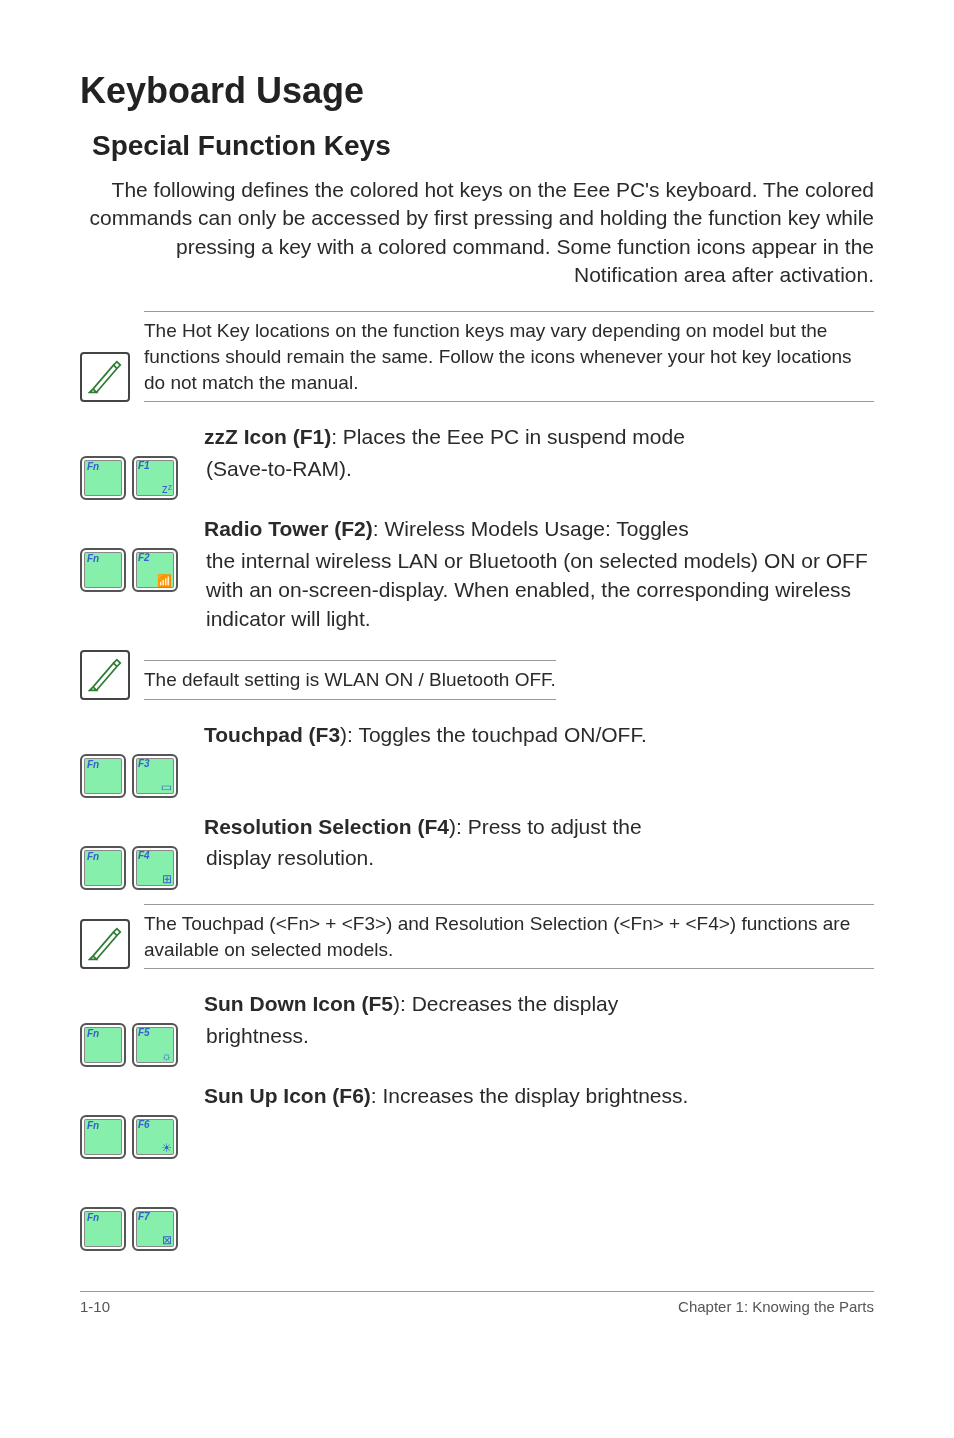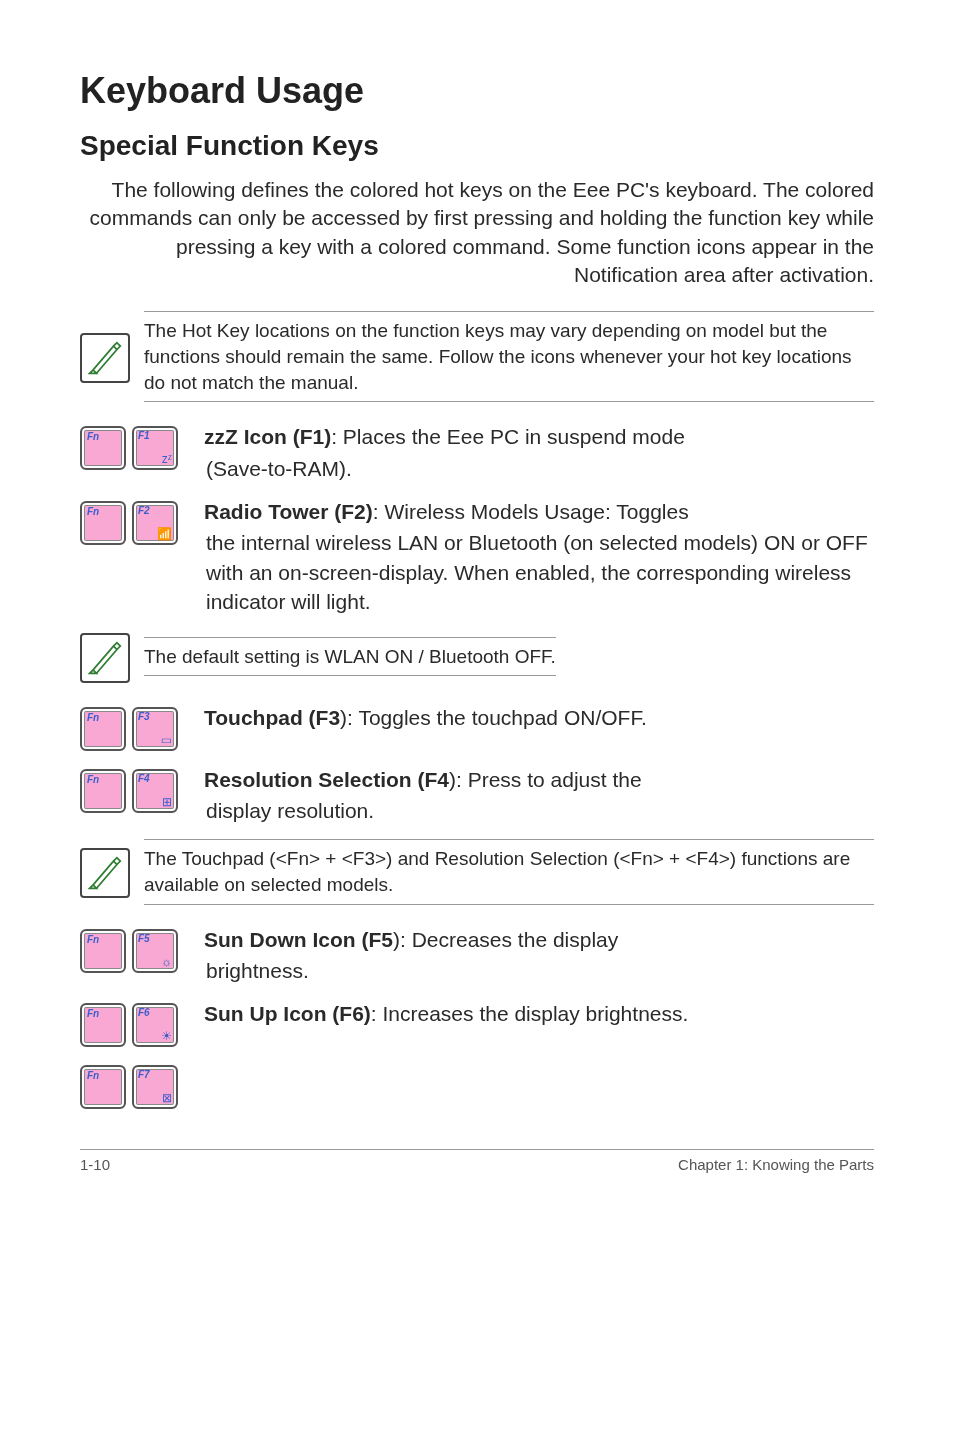--- a/index.html
+++ b/index.html
@@ -16,33 +16,33 @@
   }
   h1 {
     font-size: 36px;
     font-weight: 700;
     margin: 0 0 18px 0;
     color: #222;
   }
   h2 {
     font-size: 28px;
     font-weight: 700;
-    margin: 0 0 14px 0;
+    margin: 0 0 14px 12px;
     color: #222;
   }
   .intro {
     font-size: 21px;
     line-height: 1.35;
     margin: 0 0 22px 0;
     color: #2a2a2a;
     text-align: right;
   }
   .note-block {
     display: flex;
-    align-items: center;
+    align-items: flex-end;
     gap: 14px;
     margin: 12px 0 20px 0;
   }
   .note-icon {
     width: 46px;
     height: 46px;
     border: 2px solid #444;
     border-radius: 4px;
     display: flex;
     align-items: center;
@@ -74,21 +74,22 @@
     flex-shrink: 0;
     margin-top: 4px;
   }
   .key {
     width: 42px;
     height: 40px;
     border: 2px solid #555;
     border-radius: 6px;
     position: relative;
     box-shadow: inset 0 0 0 2px #fff, inset 0 0 0 3px #888;
-    background: #f9a8d4;
+    background: #86efac;
+    margin-top: 30px;
   }
   .key .fn-label {
     position: absolute;
     top: 3px;
     left: 5px;
     font-size: 10px;
     font-weight: 600;
     font-style: italic;
     color: #3a5fcd;
   }

